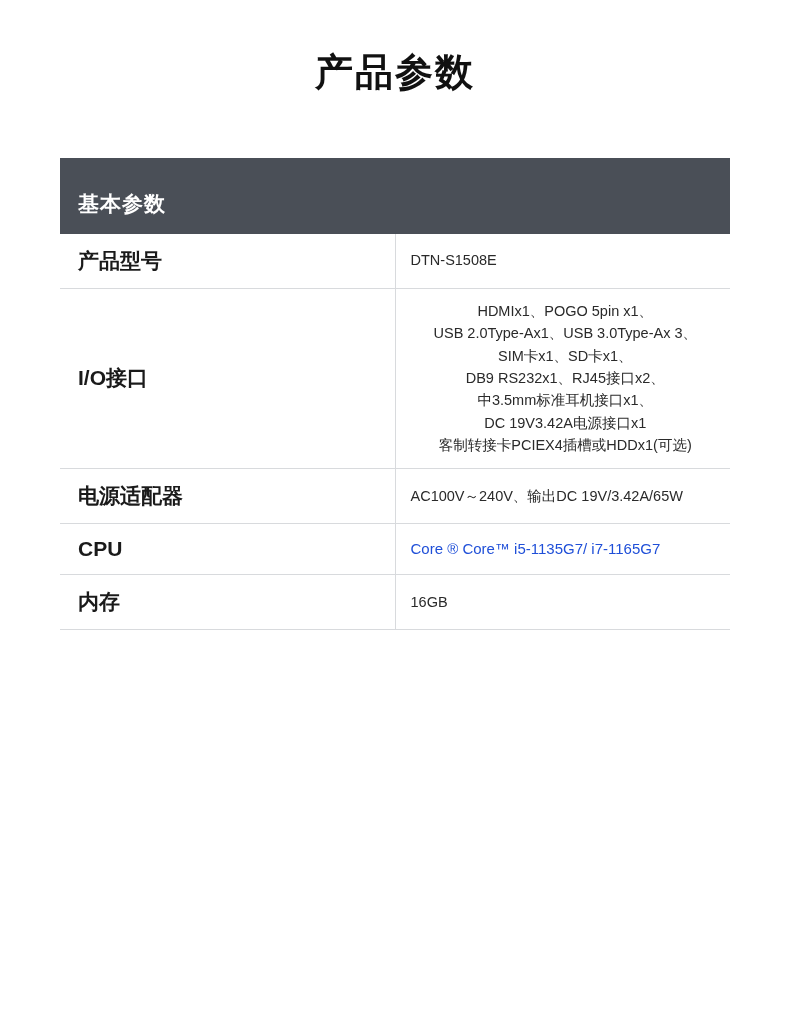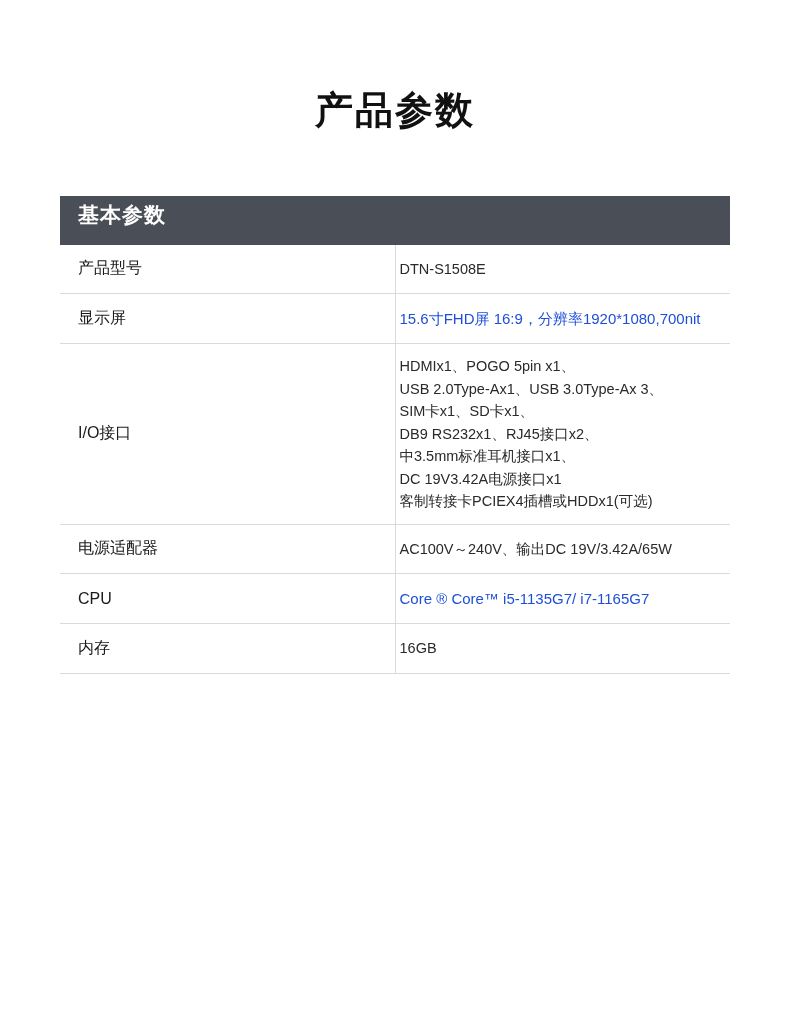--- a/index.html
+++ b/index.html
@@ -20,71 +20,71 @@
   }
   .page-title {
     text-align: center;
     font-size: 38px;
     font-weight: bold;
     letter-spacing: 2px;
     color: #111111;
     padding-top: 50px;
     padding-bottom: 0;
     line-height: 1.2;
-    margin-top: 38px;
   }
   .spec-wrap {
     margin: 62px 60px 0 60px;
   }
   table.spec {
     width: 670px;
     border-collapse: collapse;
     table-layout: fixed;
   }
   table.spec td {
     vertical-align: middle;
   }
   .section-row td {
     background: #4a4f57;
     color: #ffffff;
     font-size: 21px;
     font-weight: bold;
-    padding: 5px 0 16px 18px;
+    padding: 32px 0 16px 18px;
     letter-spacing: 1px;
     border: none;
   }
   .label-cell {
     width: 178px;
-    font-size: 16px;
-    font-weight: normal;
+    font-size: 21px;
+    font-weight: bold;
     color: #1a1a1a;
     padding: 13px 0 13px 18px;
     border-bottom: 1px solid #d8dadd;
     border-right: 1px solid #d8dadd;
     background: #ffffff;
   }
   .value-cell {
     font-size: 14.5px;
     color: #2a2a2a;
-    padding: 13px 10px 13px 4px;
+    padding: 13px 10px 13px 15px;
     border-bottom: 1px solid #d8dadd;
     background: #ffffff;
     line-height: 1.55;
   }
   .value-cell.blue {
     color: #1f4fd8;
     font-size: 15px;
   }
   .value-cell.multi {
     padding-top: 11px;
     padding-bottom: 11px;
   }
   .value-cell .line {
     display: block;
     white-space: nowrap;
+    text-align: center;
   }
 </style>
 </head>
 <body>
 
 <div class="page">
 
   <div class="page-title">产品参数</div>
 
   <div class="spec-wrap">
@@ -95,24 +95,20 @@
           <td colspan="2">基本参数</td>
         </tr>
 
         <tr>
           <td class="label-cell">产品型号</td>
           <td class="value-cell">DTN-S1508E</td>
         </tr>
 
 
 
-        <tr>
-          <td class="label-cell">显示屏</td>
-          <td class="value-cell blue">15.6寸FHD屏 16:9，分辨率1920*1080,700nit</td>
-        </tr>
 
 
 
         <tr>
           <td class="label-cell">I/O接口</td>
           <td class="value-cell multi">
             <span class="line">HDMIx1、POGO 5pin x1、</span>
             <span class="line">USB 2.0Type-Ax1、USB 3.0Type-Ax 3、</span>
             <span class="line">SIM卡x1、SD卡x1、</span>
             <span class="line">DB9 RS232x1、RJ45接口x2、</span>

